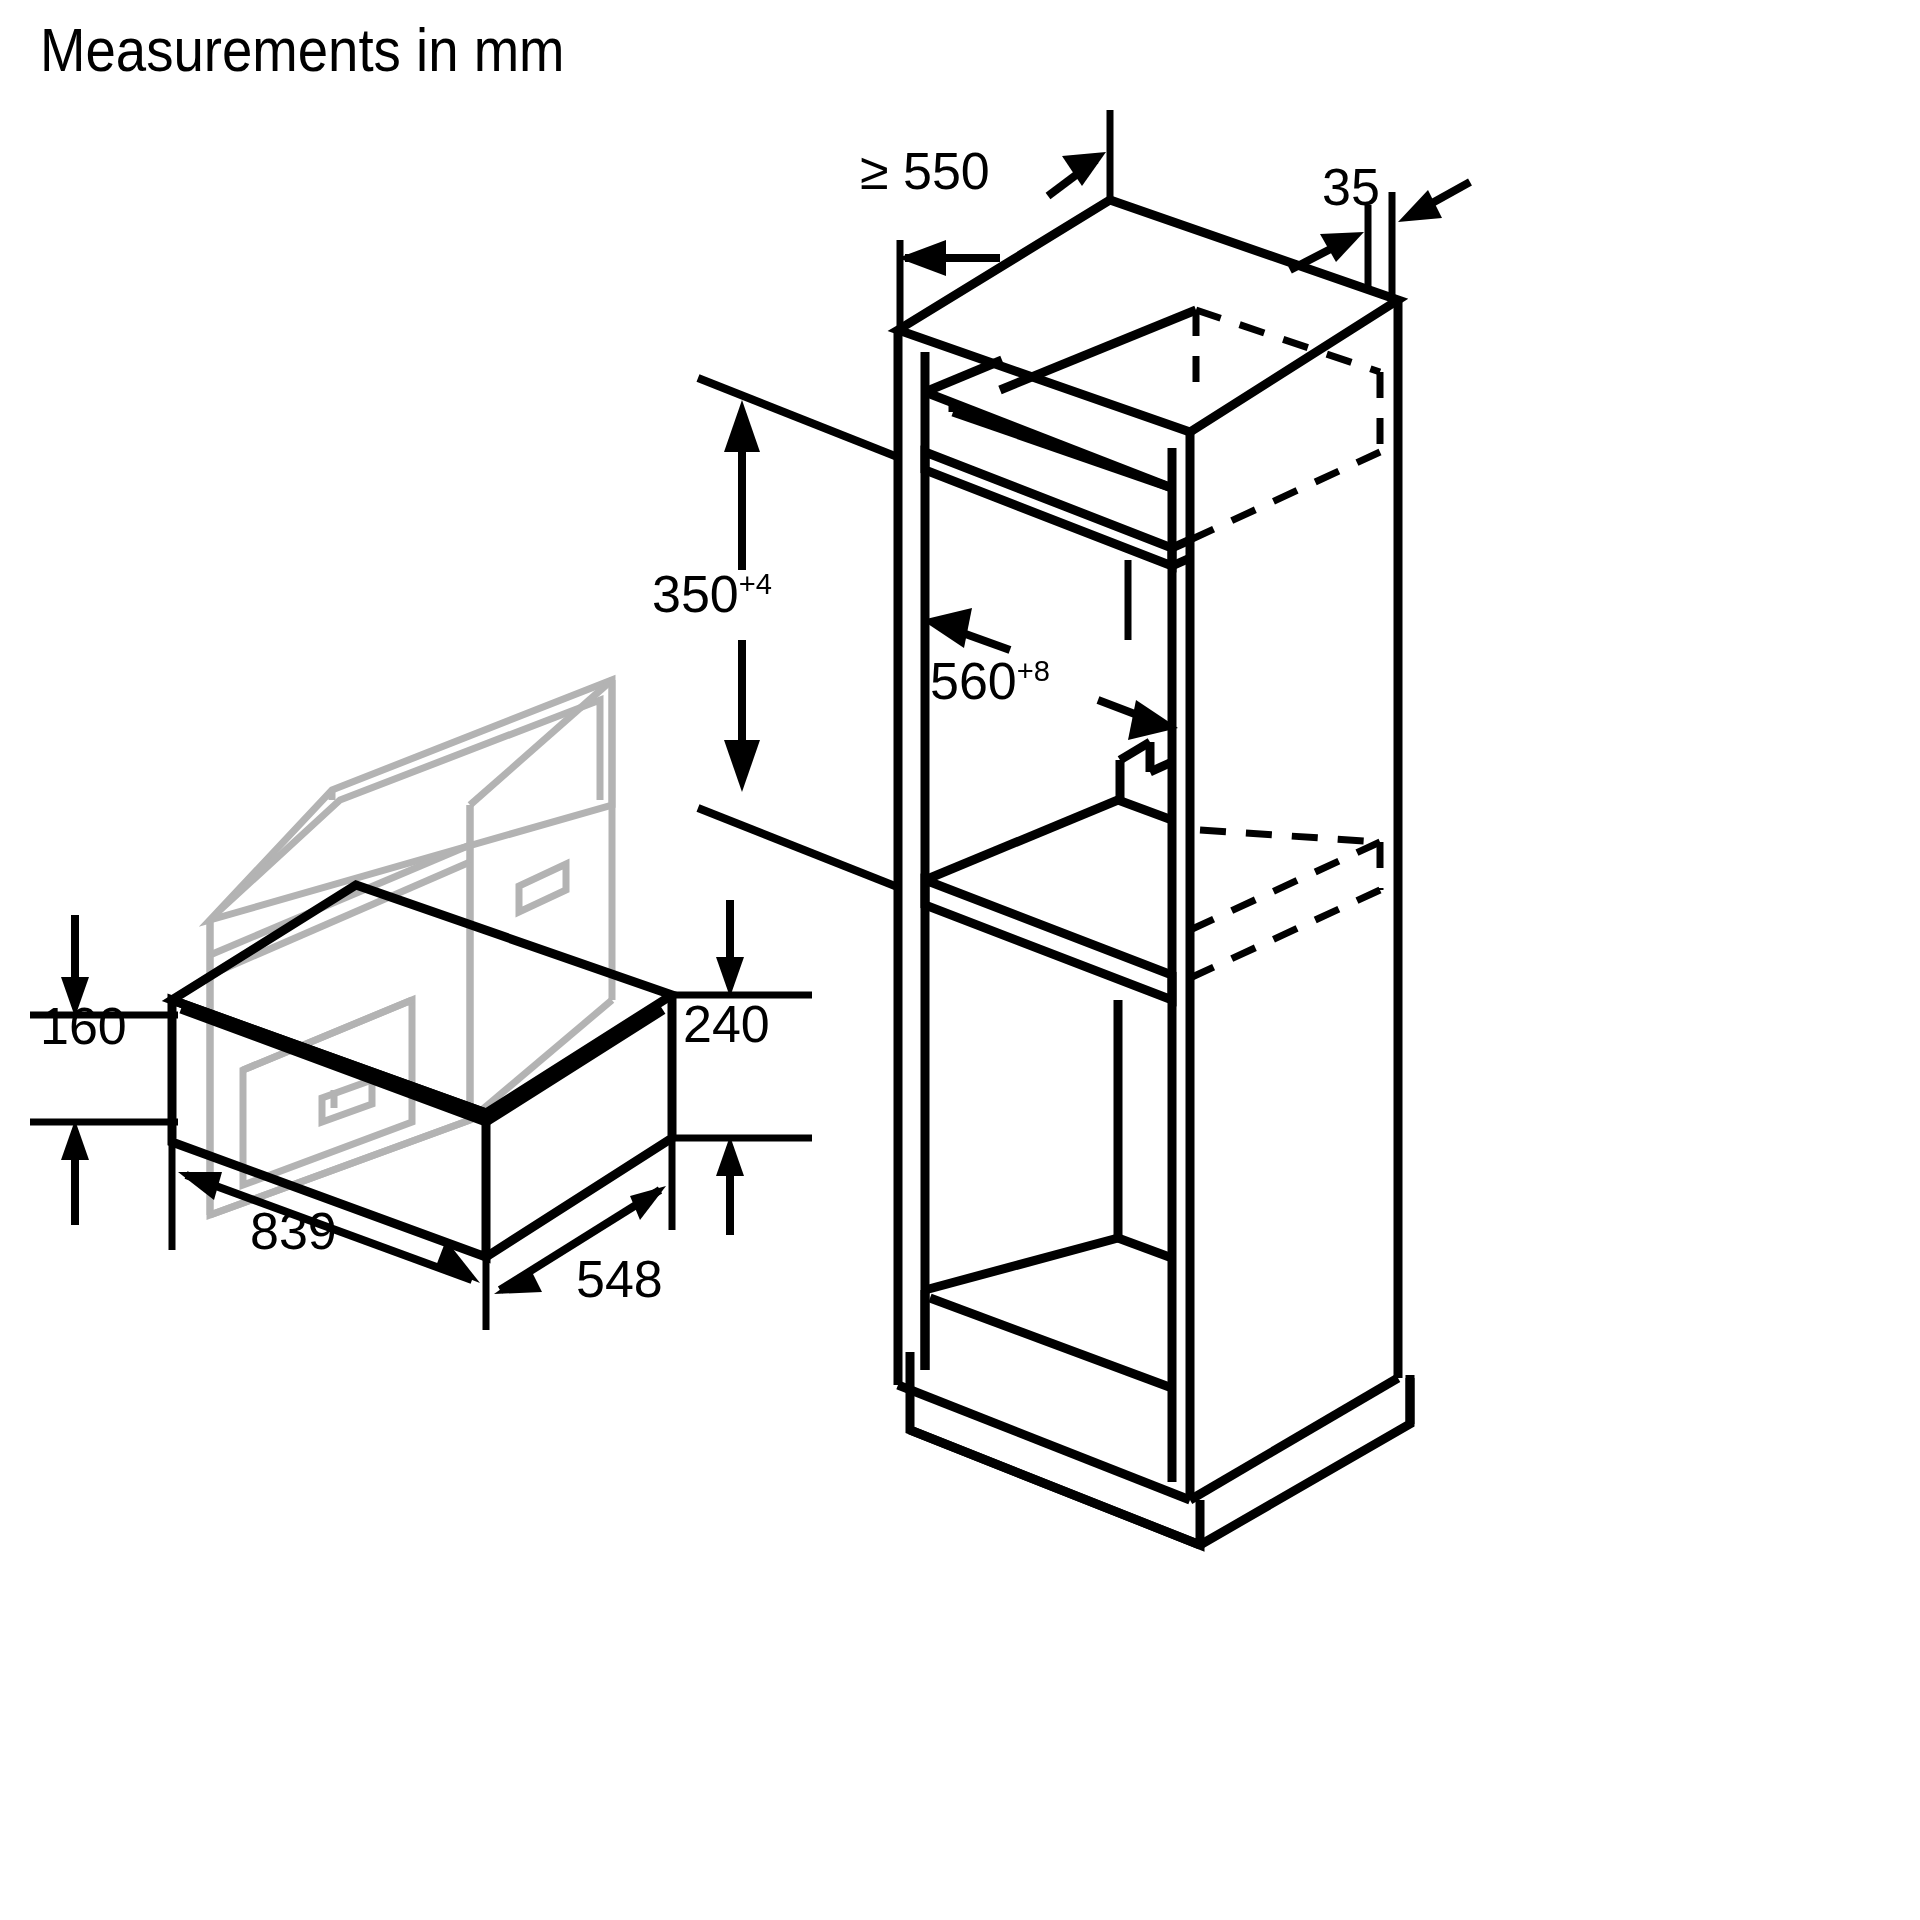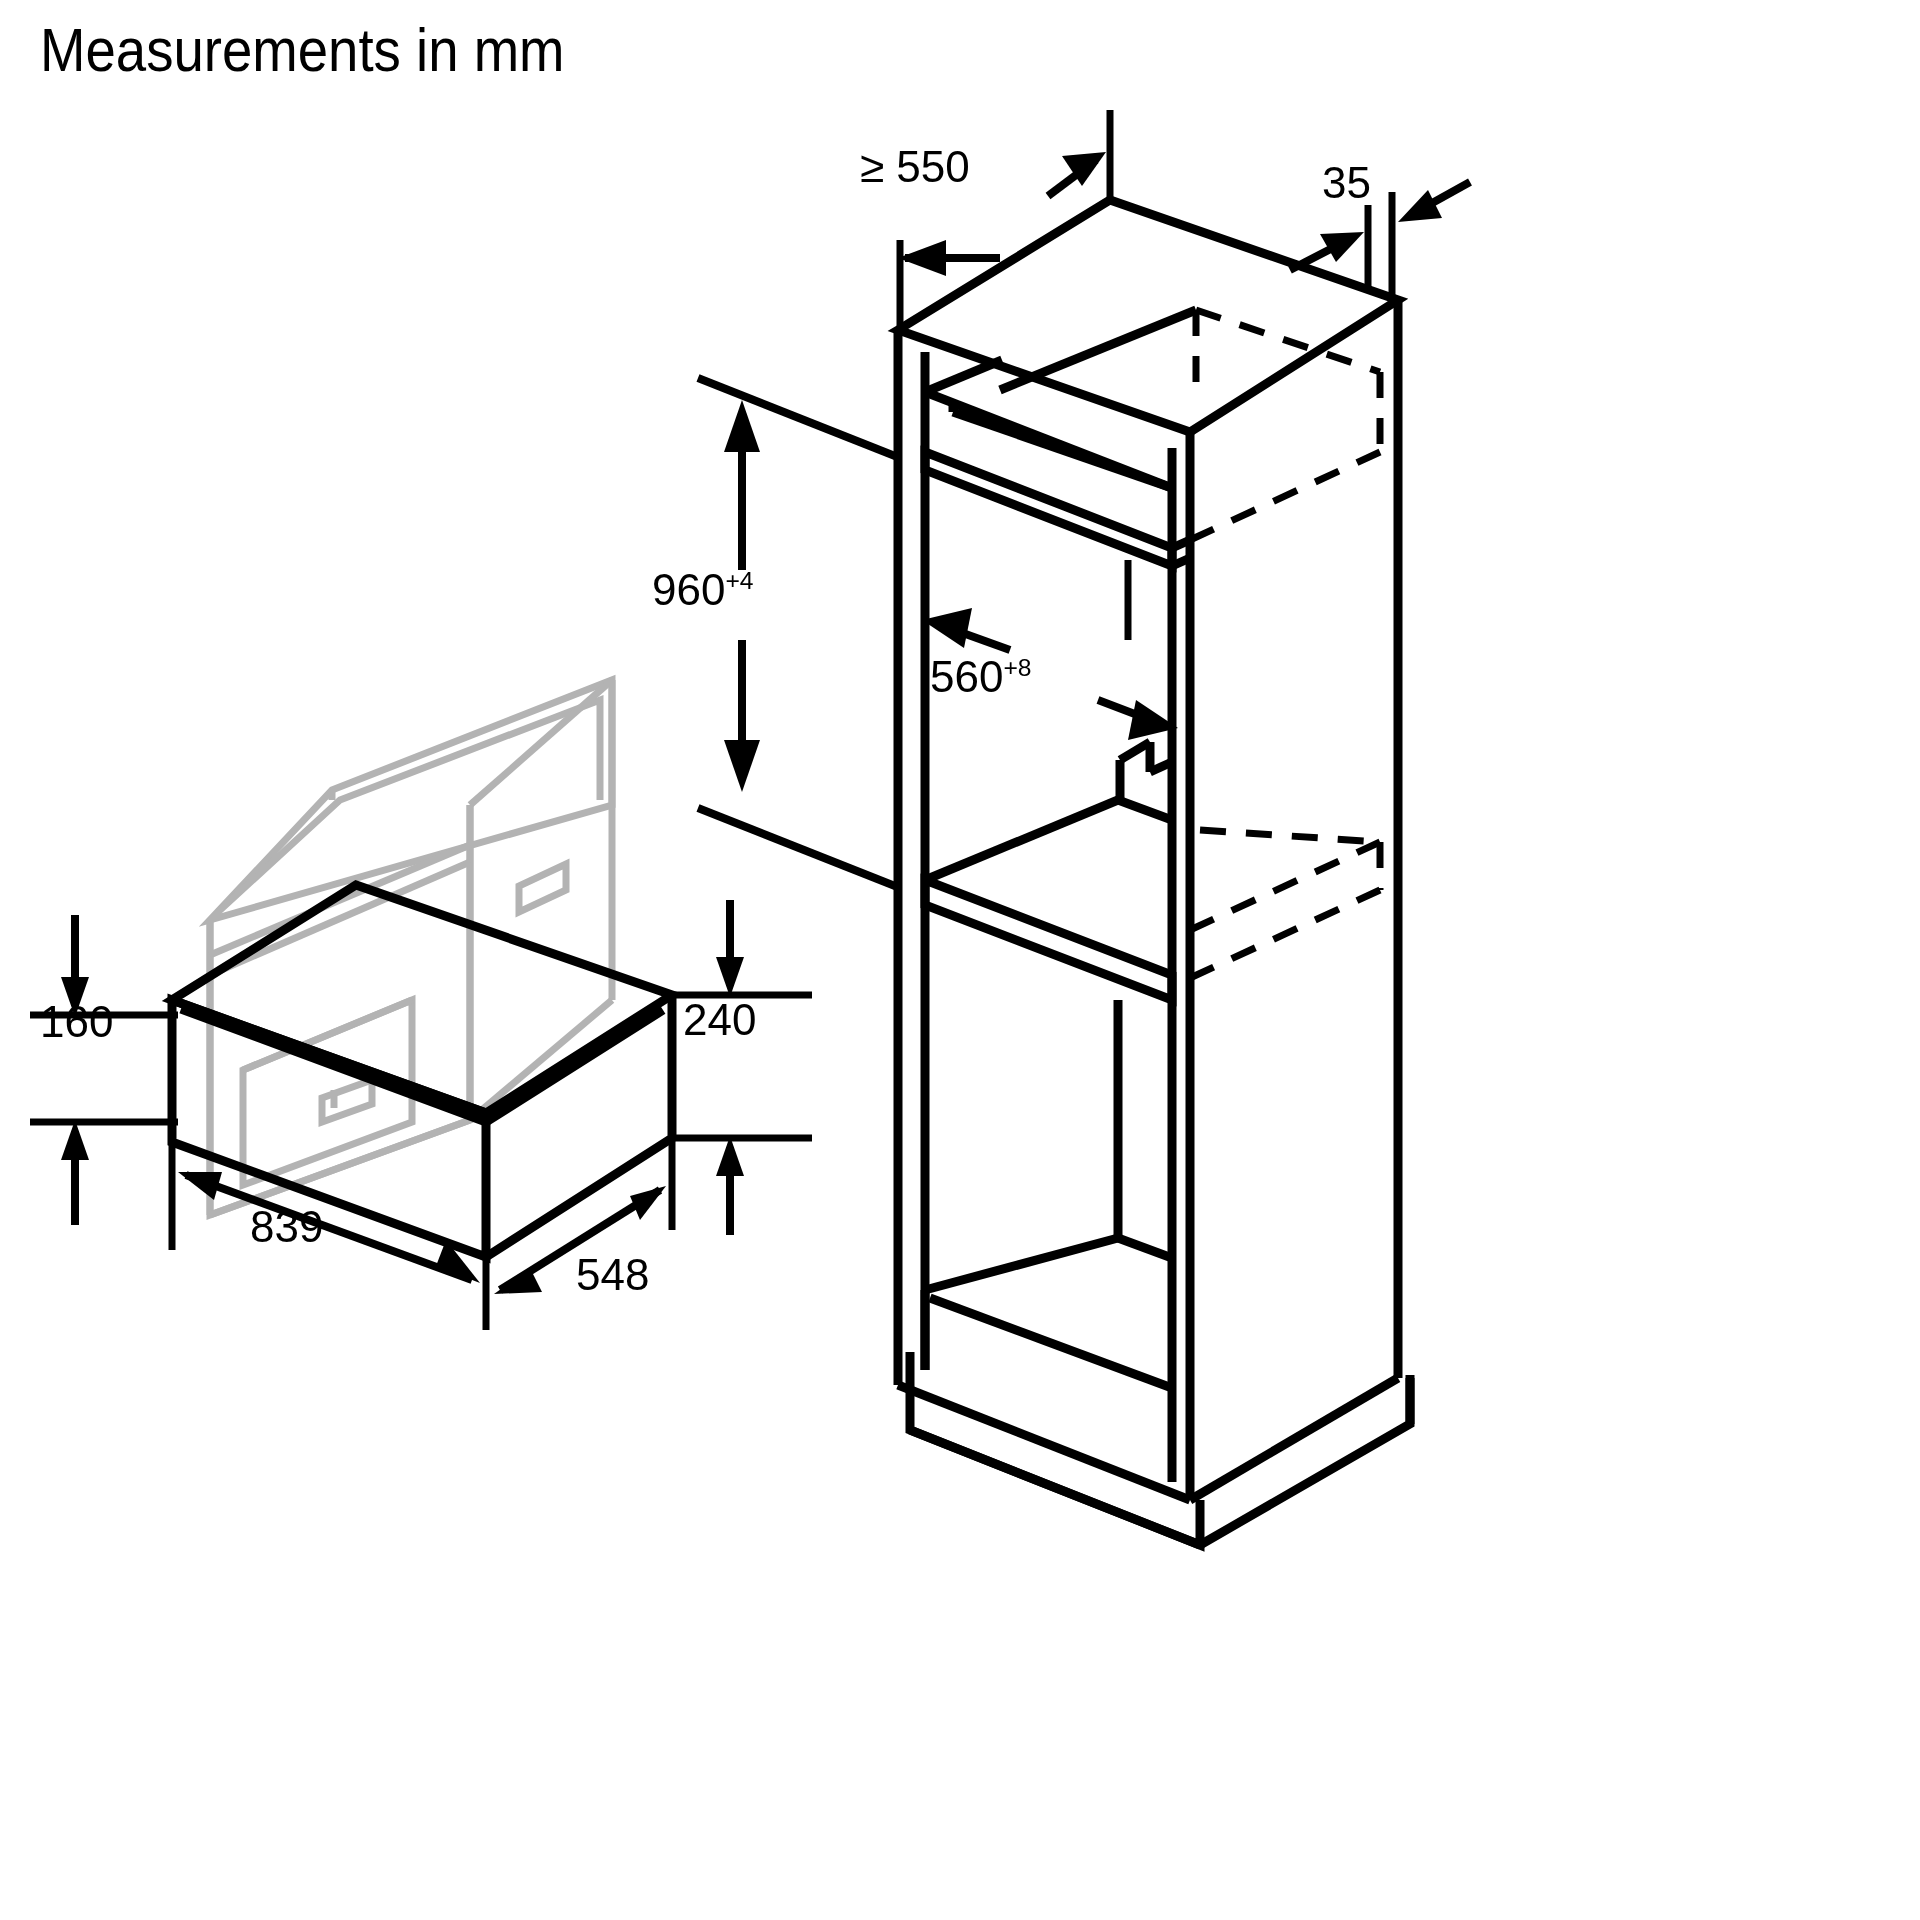--- a/index.html
+++ b/index.html
@@ -35,21 +35,21 @@
     color: #000000;
     letter-spacing: 0px;
     white-space: nowrap;
     font-family: "Liberation Sans", sans-serif;
     transform: scaleX(0.88);
     transform-origin: left top;
   }
   .dim {
     position: absolute;
     color: #000000;
-    font-size: 44px;
+    font-size: 52px;
     font-weight: 400;
     white-space: nowrap;
     font-family: "Liberation Sans", sans-serif;
     line-height: 1;
   }
   .dim .sup {
     font-size: 0.56em;
     vertical-align: super;
     line-height: 1;
   }
@@ -265,21 +265,21 @@
 
   <div class="dim" style="left:860px; top:145px;">
     <span>≥ 550</span>
   </div>
 
   <div class="dim" style="left:1322px; top:161px;">
     <span>35</span>
   </div>
 
   <div class="dim" style="left:652px; top:568px;">
-    <span>960</span><span class="sup">+4</span>
+    <span>350</span><span class="sup">+4</span>
   </div>
 
   <div class="dim" style="left:930px; top:655px;">
     <span>560</span><span class="sup">+8</span>
   </div>
 
   <div class="dim" style="left:40px; top:1000px;">
     <span>160</span>
   </div>
 

